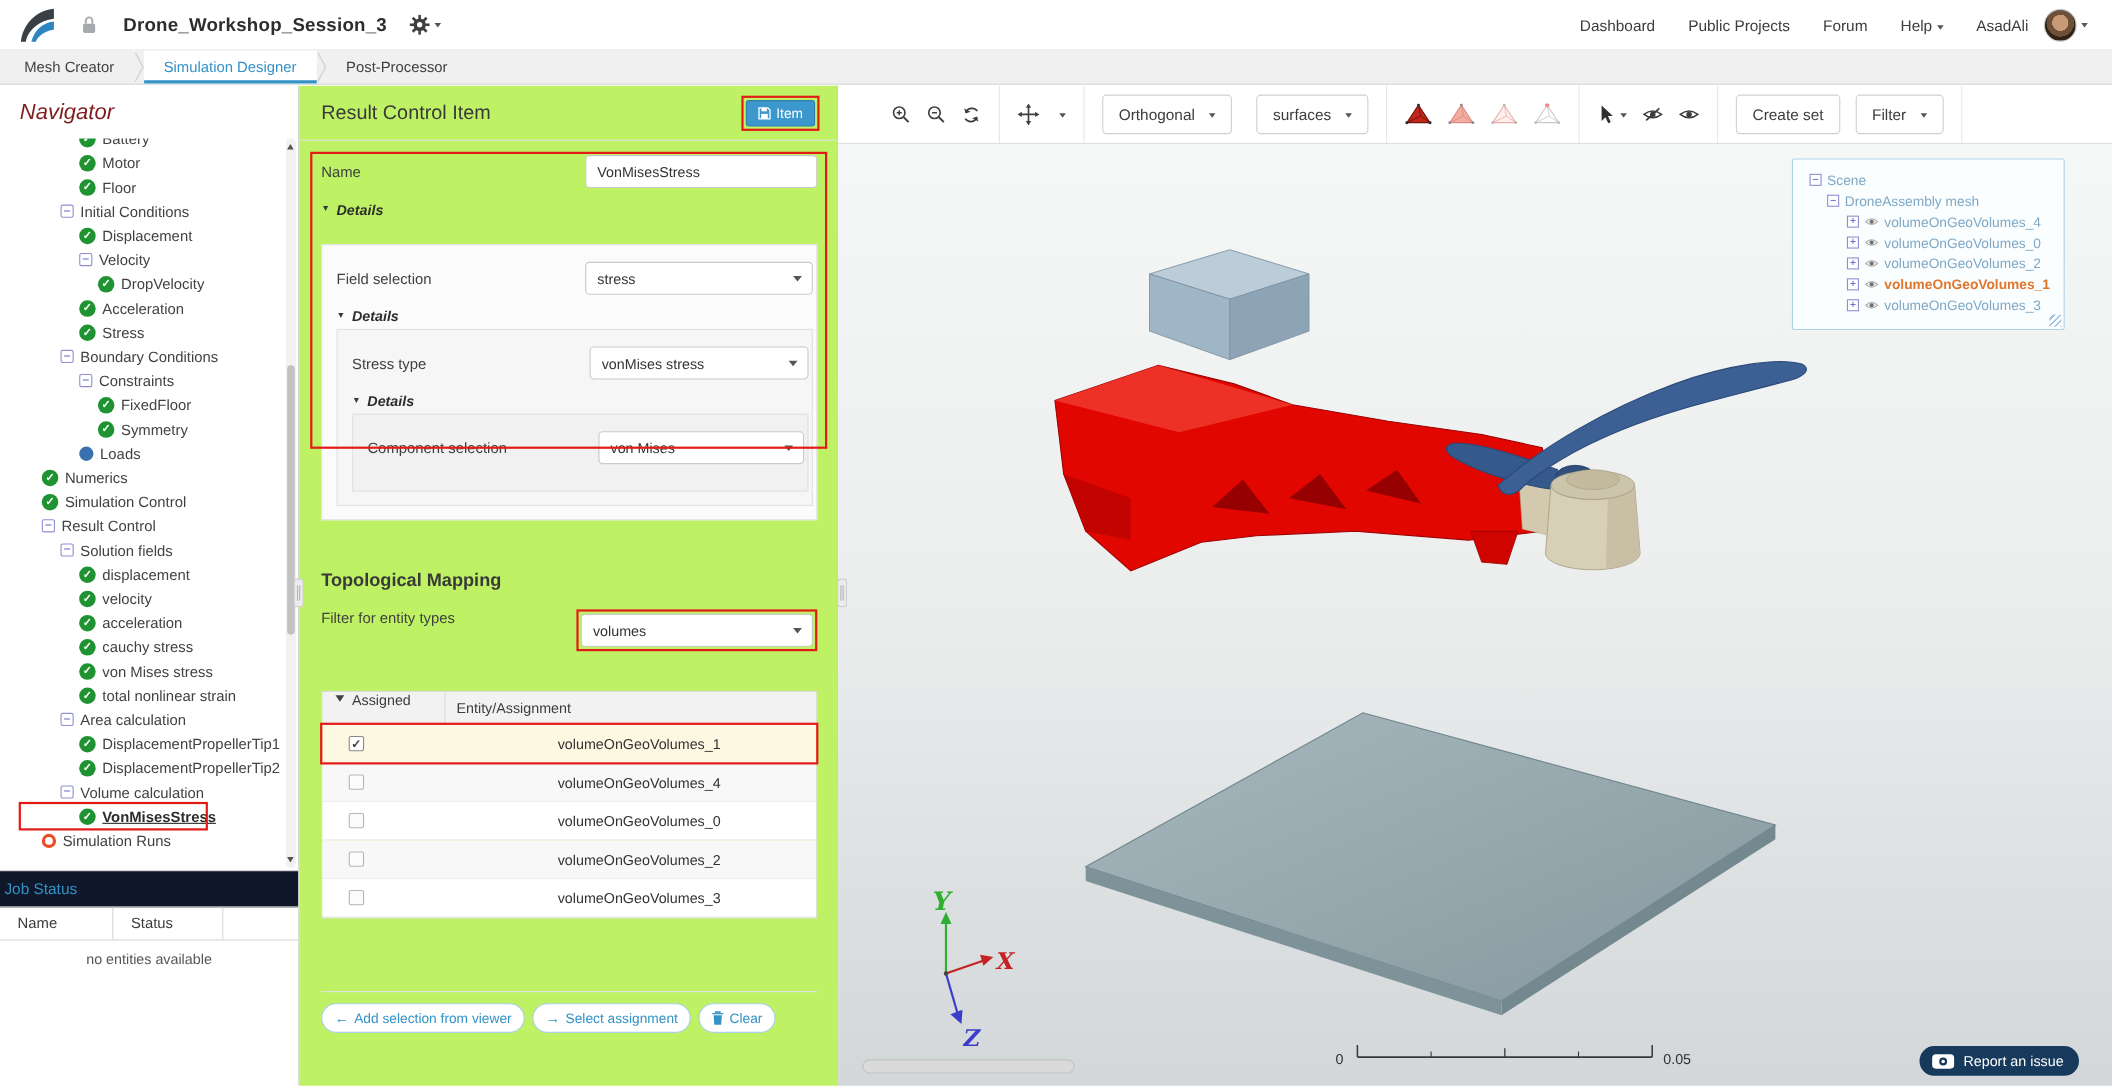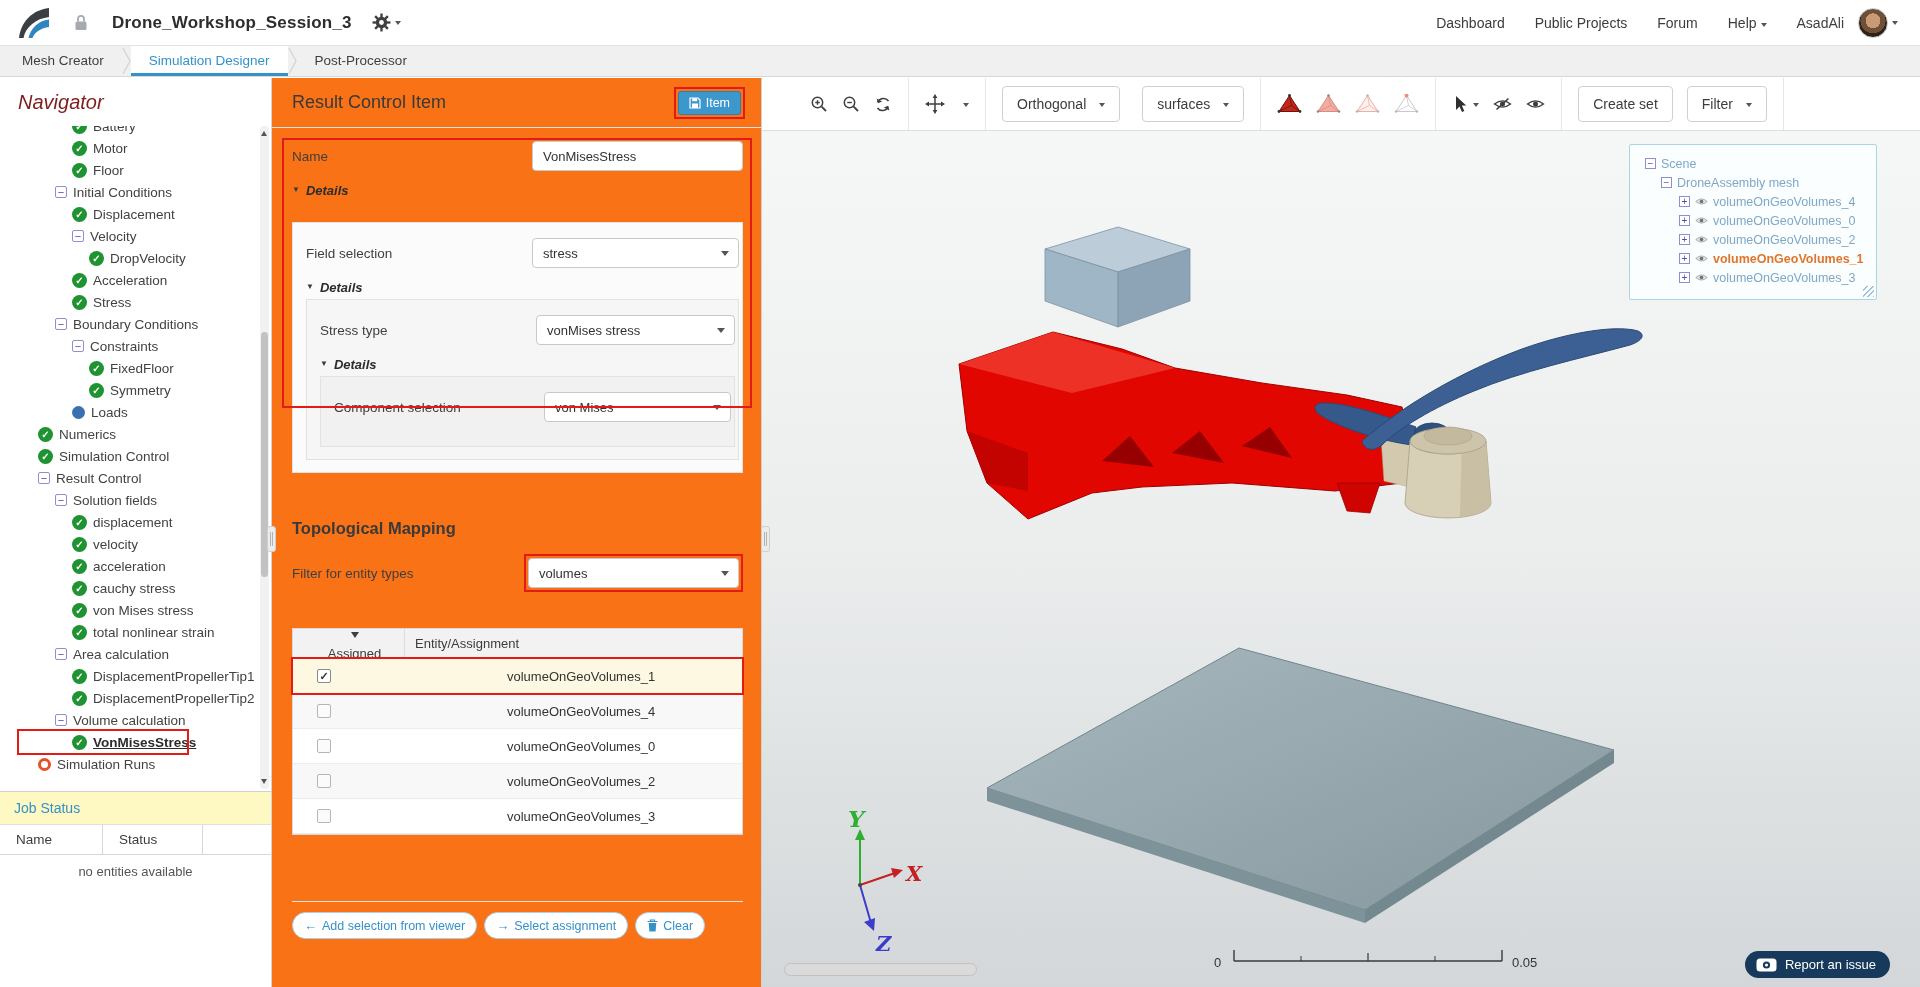--- a/index.html
+++ b/index.html
@@ -48,54 +48,54 @@
   .t-icon.ring { width:13px; height:13px; min-width:13px; border-radius:50%; border:3px solid #e8502a; background:#fff; }
   .t-label.selected { font-weight:bold; text-decoration:underline; color:#2c2c2c; }
   .tree-annot { position:absolute; left:17px; width:172px; top:-2px; bottom:-2px; border:2px solid #e31b17; pointer-events:none; }
   .nav-sb { position:absolute; top:48px; bottom:198px; right:2px; width:9px; background:#f1f1f1; border-radius:4px; }
   .nav-sb .sb-thumb { position:absolute; left:1px; right:1px; top:31%; height:37%; background:#c2c2c2; border-radius:4px; }
   .sb-arrow { position:absolute; left:1px; width:0; height:0; border:3.5px solid transparent; }
   .sb-arrow.up { top:2px; border-bottom:5px solid #555; }
   .sb-arrow.down { bottom:2px; border-top:5px solid #555; }
 
   .job-status { position:absolute; bottom:0; left:0; right:0; height:196px; border-top:1px solid #cfcfcf; background:#fff; }
-  .job-header { background:#fef9c3; color:#3492c7; font-size:14px; padding:8px 14px; border-bottom:1px solid #e0e0e0; }
+  .job-header { background:#0f172a; color:#3492c7; font-size:14px; padding:8px 4px; border-bottom:1px solid #e0e0e0; }
   .job-cols { display:flex; border-bottom:1px solid #d8d8d8; }
   .job-col { padding:7px 0 7px 16px; font-size:13.5px; color:#3c3c3c; }
   .job-col.c0 { width:103px; border-right:1px solid #d8d8d8; }
   .job-col.c1 { width:100px; border-right:1px solid #d8d8d8; }
   .job-col.c2 { flex:1; }
   .job-empty { text-align:center; font-size:13px; color:#555; padding-top:9px; }
 
   
-  .panel { width:490px; min-width:490px; border-right:1px solid #cfcfcf; background:#f97316; position:relative; display:flex; flex-direction:column; }
+  .panel { width:490px; min-width:490px; border-right:1px solid #cfcfcf; background:#bef264; position:relative; display:flex; flex-direction:column; }
   .panel-header { height:50px; display:flex; align-items:center; justify-content:space-between; padding:0 16px 0 20px; border-bottom:1px solid #e4e4e4; }
   .panel-title { font-size:18px; color:#393939; }
   .red-annot { border:2px solid #e31b17; }
   .save-annot { padding:2px; display:inline-flex; }
   .save-btn { background:#3c97cc; color:#fff; border:1px solid #2e7eae; border-radius:3px; font-size:12.5px;
               padding:4px 10px; display:inline-flex; align-items:center; gap:5px; cursor:pointer; font-family:inherit; }
   .panel-body { position:relative; flex:1; padding:0 18px 0 20px; }
   .form-annotation { position:absolute; left:10px; right:9px; top:10px; height:270px; border:2px solid #e31b17; pointer-events:none; z-index:5; }
   .form-row { display:flex; align-items:center; justify-content:space-between; margin:13px 0 12px; }
   .form-label { font-size:13.5px; color:#3f3f3f; }
   .control { position:relative; height:30px; border:1px solid #c9c9c9; border-radius:4px; background:#fff;
              display:flex; align-items:center; padding:0 24px 0 10px; font-size:13px; color:#333; cursor:pointer; }
   .control.w1 { width:211px; } .control.w2 { width:207px; } .control.w3 { width:199px; } .control.w4 { width:187px; }
   .select::after { content:''; position:absolute; right:9px; top:12px; border:4px solid transparent; border-top:5px solid #555; }
   .details-header { display:flex; align-items:center; gap:6px; font-size:13px; font-style:italic; font-weight:bold; color:#2d2d2d; margin:10px 0 4px; }
   .details-header .tri { font-size:8px; font-style:normal; color:#3a3a3a; transform:translateY(-1px); }
   .details-box { border:1px solid #e2e2e2; padding:2px 3px 12px 13px; }
   .dbox1 { background:#fbfbfb;margin-top:24px; } .dbox2 { background:#f6f6f6; } .dbox3 { background:#f1f1f1; }
   .tm-title { font-size:16.5px; font-weight:bold; color:#393939; margin:46px 0 0; }
-  .filter-row { display:flex; align-items:center; justify-content:space-between; margin-top:16px;gap:29px; }
+  .filter-row { display:flex; align-items:flex-start; justify-content:space-between; margin-top:16px;gap:29px; }
   .filter-annot { padding:2px; display:inline-flex; }
   .tm-table { border:1px solid #d9d9d9; margin-top:36px; }
   .tm-head { display:flex; background:#f2f2f2; border-bottom:1px solid #d9d9d9; height:30px; align-items:center; font-size:13px; color:#3c3c3c; }
-  .tm-head .c1 { width:112px; padding-left:12px; display:flex; gap:7px; align-items:center; border-right:1px solid #ddd; height:100%;flex-direction:column; }
+  .tm-head .c1 { width:112px; padding-left:12px; display:flex; gap:7px; border-right:1px solid #ddd; height:100%; }
   .tm-head .c2 { padding-left:10px; }
   .sort-caret { width:0; height:0; border:4px solid transparent; border-top:6px solid #3f3f3f; transform:translateY(3px); }
   .tm-row { display:flex; align-items:center; height:35px; border-bottom:1px solid #ececec; position:relative; background:#fff; }
   .tm-row:nth-child(even) { background:#f8f8f8; }
   .tm-row.hl { background:#fdf8e2; }
   .tm-row.hl::after { content:''; position:absolute; inset:-2px -2px -2px -2px; border:2px solid #e31b17; pointer-events:none; z-index:4; }
   .tm-cb-cell { width:112px; padding-left:24px; }
   .cb { width:14px; height:14px; border:1px solid #b5b5b5; border-radius:2px; background:#fbfbfb; display:flex;
         align-items:center; justify-content:center; font-size:11px; font-weight:bold; color:#3a3a3a; cursor:pointer; }
   .cb.checked { border-color:#8a8a8a; background:#fff; }

